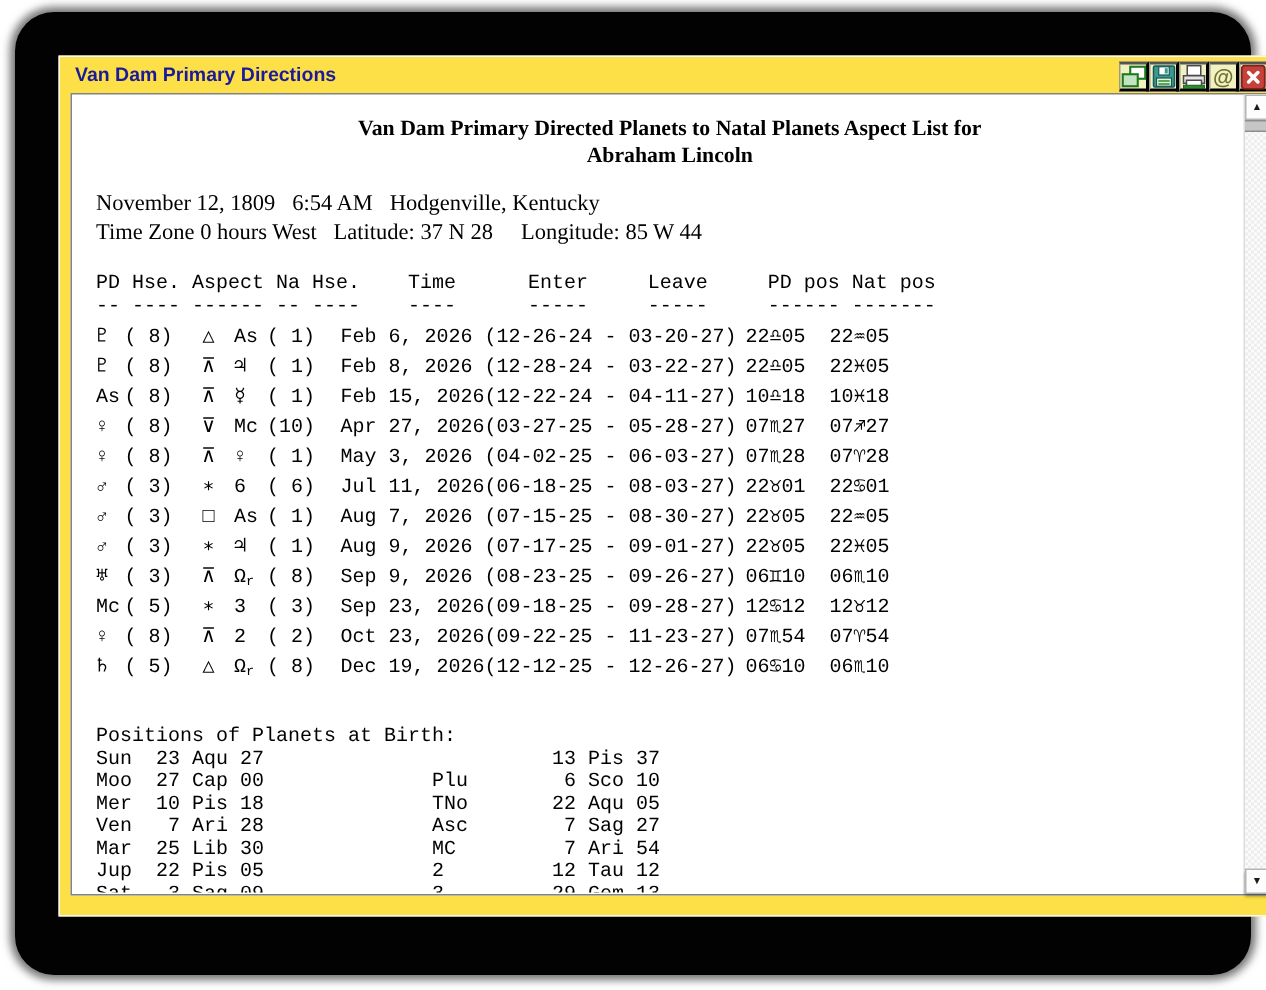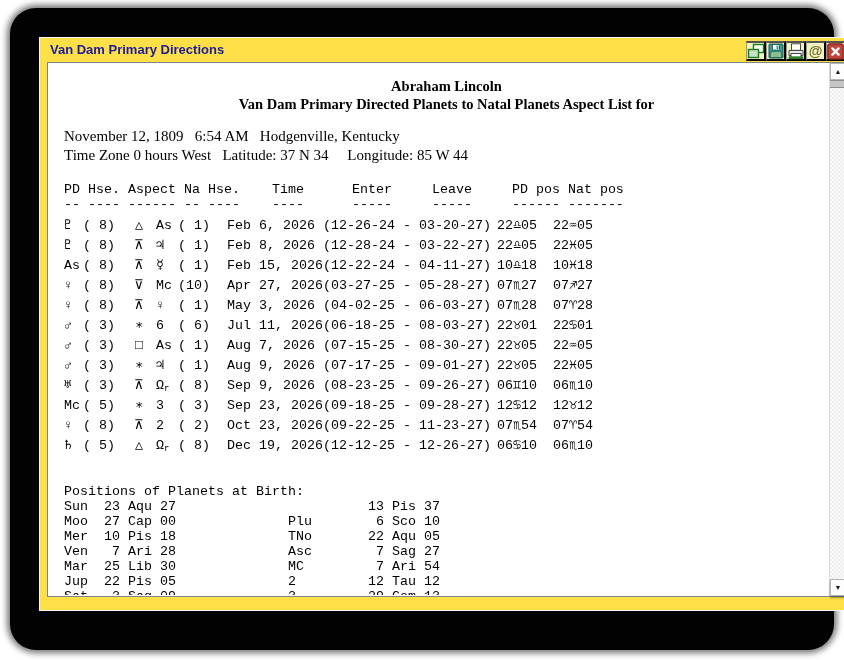--- a/index.html
+++ b/index.html
@@ -124,25 +124,25 @@
               <line x1="11.6" y1="5.4" x2="5.4" y2="11.6" stroke="#ffffff" stroke-width="2.4" stroke-linecap="round"></line>
             </svg>
           </span>
         </button>
       </div>
     </div>
 
     <div class="content">
 
       <div class="text">
+        <div class="center h-serif">Van Dam Primary Directed Planets to Natal Planets Aspect List for</div>
         <div class="center h-serif">Abraham Lincoln</div>
-        <div class="center h-serif">Van Dam Primary Directed Planets to Natal Planets Aspect List for</div>
 
         <div class="meta meta-block">November 12, 1809   6:54 AM   Hodgenville, Kentucky</div>
-        <div class="meta">Time Zone 0 hours West   Latitude: 37 N 34     Longitude: 85 W 44</div>
+        <div class="meta">Time Zone 0 hours West   Latitude: 37 N 28     Longitude: 85 W 44</div>
 
         <div class="mono ahead">PD Hse. Aspect Na Hse.    Time      Enter     Leave     PD pos Nat pos</div>
         <div class="mono adash">-- ---- ------ -- ----    ----      -----     -----     ------ -------</div>
 
         <div class="mono arows"><div class="ar"><span class="c1">♇</span><span class="c2">( 8)</span><span class="c3">△</span><span class="c4">As</span><span class="c5">( 1)</span><span class="c6">Feb 6, 2026</span><span class="c7">(12-26-24 - 03-20-27)</span><span class="c8">22♎05</span><span class="c9">22♒05</span></div><div class="ar"><span class="c1">♇</span><span class="c2">( 8)</span><span class="c3">⊼</span><span class="c4">♃</span><span class="c5">( 1)</span><span class="c6">Feb 8, 2026</span><span class="c7">(12-28-24 - 03-22-27)</span><span class="c8">22♎05</span><span class="c9">22♓05</span></div><div class="ar"><span class="c1">As</span><span class="c2">( 8)</span><span class="c3">⊼</span><span class="c4">☿</span><span class="c5">( 1)</span><span class="c6">Feb 15, 2026</span><span class="c7">(12-22-24 - 04-11-27)</span><span class="c8">10♎18</span><span class="c9">10♓18</span></div><div class="ar"><span class="c1">♀</span><span class="c2">( 8)</span><span class="c3">⊽</span><span class="c4">Mc</span><span class="c5">(10)</span><span class="c6">Apr 27, 2026</span><span class="c7">(03-27-25 - 05-28-27)</span><span class="c8">07♏27</span><span class="c9">07♐27</span></div><div class="ar"><span class="c1">♀</span><span class="c2">( 8)</span><span class="c3">⊼</span><span class="c4">♀</span><span class="c5">( 1)</span><span class="c6">May 3, 2026</span><span class="c7">(04-02-25 - 06-03-27)</span><span class="c8">07♏28</span><span class="c9">07♈28</span></div><div class="ar"><span class="c1">♂</span><span class="c2">( 3)</span><span class="c3">∗</span><span class="c4">6</span><span class="c5">( 6)</span><span class="c6">Jul 11, 2026</span><span class="c7">(06-18-25 - 08-03-27)</span><span class="c8">22♉01</span><span class="c9">22♋01</span></div><div class="ar"><span class="c1">♂</span><span class="c2">( 3)</span><span class="c3">□</span><span class="c4">As</span><span class="c5">( 1)</span><span class="c6">Aug 7, 2026</span><span class="c7">(07-15-25 - 08-30-27)</span><span class="c8">22♉05</span><span class="c9">22♒05</span></div><div class="ar"><span class="c1">♂</span><span class="c2">( 3)</span><span class="c3">∗</span><span class="c4">♃</span><span class="c5">( 1)</span><span class="c6">Aug 9, 2026</span><span class="c7">(07-17-25 - 09-01-27)</span><span class="c8">22♉05</span><span class="c9">22♓05</span></div><div class="ar"><span class="c1">♅</span><span class="c2">( 3)</span><span class="c3">⊼</span><span class="c4">Ω<span class="sub">r</span></span><span class="c5">( 8)</span><span class="c6">Sep 9, 2026</span><span class="c7">(08-23-25 - 09-26-27)</span><span class="c8">06♊10</span><span class="c9">06♏10</span></div><div class="ar"><span class="c1">Mc</span><span class="c2">( 5)</span><span class="c3">∗</span><span class="c4">3</span><span class="c5">( 3)</span><span class="c6">Sep 23, 2026</span><span class="c7">(09-18-25 - 09-28-27)</span><span class="c8">12♋12</span><span class="c9">12♉12</span></div><div class="ar"><span class="c1">♀</span><span class="c2">( 8)</span><span class="c3">⊼</span><span class="c4">2</span><span class="c5">( 2)</span><span class="c6">Oct 23, 2026</span><span class="c7">(09-22-25 - 11-23-27)</span><span class="c8">07♏54</span><span class="c9">07♈54</span></div><div class="ar"><span class="c1">♄</span><span class="c2">( 5)</span><span class="c3">△</span><span class="c4">Ω<span class="sub">r</span></span><span class="c5">( 8)</span><span class="c6">Dec 19, 2026</span><span class="c7">(12-12-25 - 12-26-27)</span><span class="c8">06♋10</span><span class="c9">06♏10</span></div></div>
 
         <div class="mono ptitle">Positions of Planets at Birth:</div>
         <div class="mono"><div class="pr"><span class="p1">Sun</span><span class="p2">23 Aqu 27</span><span class="p3">Plu</span><span class="p4">13 Pis 37</span></div><div class="pr"><span class="p1">Moo</span><span class="p2">27 Cap 00</span><span class="p3">TNo</span><span class="p4"> 6 Sco 10</span></div><div class="pr"><span class="p1">Mer</span><span class="p2">10 Pis 18</span><span class="p3">Asc</span><span class="p4">22 Aqu 05</span></div><div class="pr"><span class="p1">Ven</span><span class="p2"> 7 Ari 28</span><span class="p3">MC</span><span class="p4"> 7 Sag 27</span></div><div class="pr"><span class="p1">Mar</span><span class="p2">25 Lib 30</span><span class="p3">2</span><span class="p4"> 7 Ari 54</span></div><div class="pr"><span class="p1">Jup</span><span class="p2">22 Pis 05</span><span class="p3">3</span><span class="p4">12 Tau 12</span></div><div class="pr"><span class="p1">Sat</span><span class="p2"> 3 Sag 09</span><span class="p3">5</span><span class="p4">29 Gem 13</span></div></div>
       </div>
 

